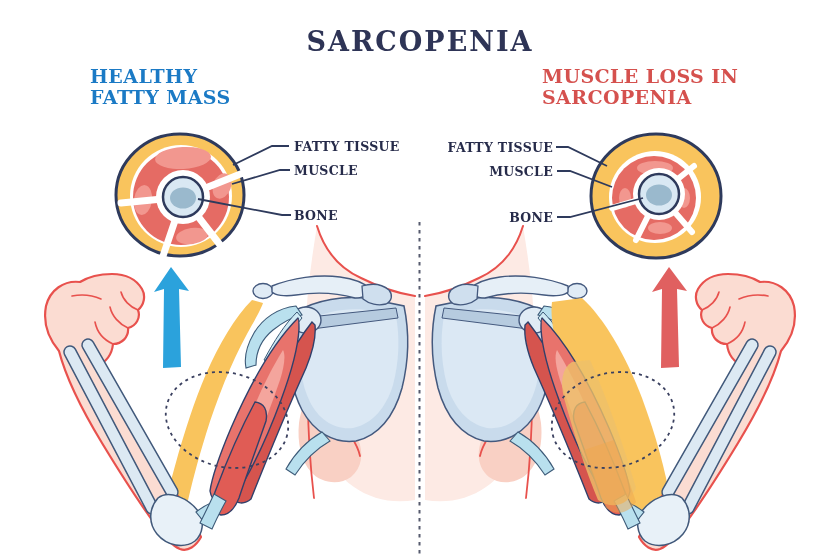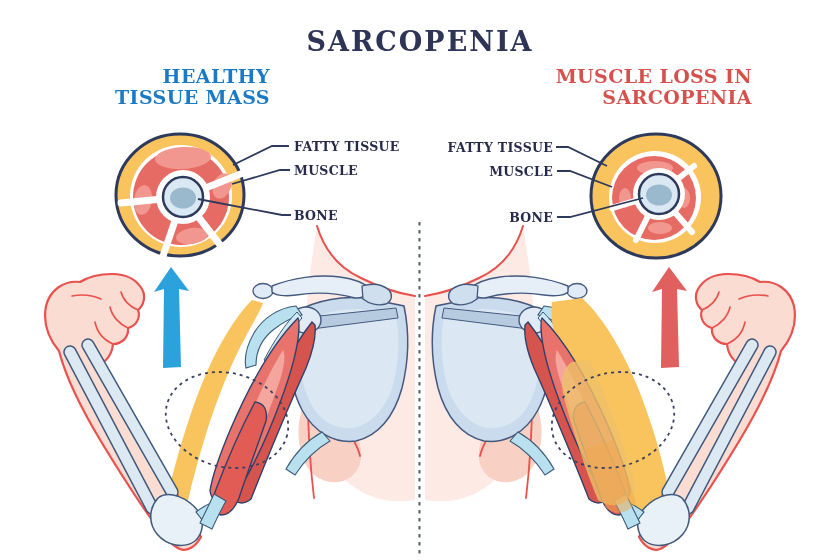--- a/index.html
+++ b/index.html
@@ -1,20 +1,20 @@
 <!DOCTYPE html>
 <html><head>
 <meta charset="utf-8">
 <style>
   html,body{margin:0;padding:0;background:#fff;}
   .stage{position:relative;width:840px;height:560px;background:#ffffff;overflow:hidden;
          font-family:"DejaVu Serif",serif;}
   .title{position:absolute;left:0;right:0;top:26px;text-align:center;
          font-size:27px;font-weight:bold;letter-spacing:2px;color:#2e3456;}
-  .heading{position:absolute;top:66px;text-align:right;font-size:19px;font-weight:bold;
+  .heading{position:absolute;top:66px;text-align:left;font-size:19px;font-weight:bold;
            line-height:21px;letter-spacing:.4px;}
   .heading.left{left:90px;width:180px;color:#1b7ac5;}
   .heading.right{left:542px;width:210px;color:#d5514e;}
   svg{position:absolute;left:0;top:0;}
   .lbl{font-family:"DejaVu Serif",serif;font-weight:bold;font-size:12.5px;fill:#262b4a;letter-spacing:.3px;}
   .lead{stroke:#2e3a5c;stroke-width:1.8;fill:none;}
   .sk{fill:#fbdcd2;}
   .sk2{fill:#fdeae4;}
   .rline{stroke:#e8514d;fill:none;stroke-linecap:round;}
   .bonefill{fill:#e0ebf5;stroke:#44597e;stroke-width:1.4;}
@@ -27,21 +27,21 @@
 </style>
 </head>
 <body>
 
 <div class="stage">
 
   <div class="title">SARCOPENIA</div>
 
   <div class="heading left">
     <div>HEALTHY</div>
-    <div>TISSUE MASS</div>
+    <div>FATTY MASS</div>
   </div>
 
   <div class="heading right">
     <div>MUSCLE LOSS IN</div>
     <div>SARCOPENIA</div>
   </div>
 
   <svg width="840" height="560" viewBox="0 0 840 560">
 
     <defs>

